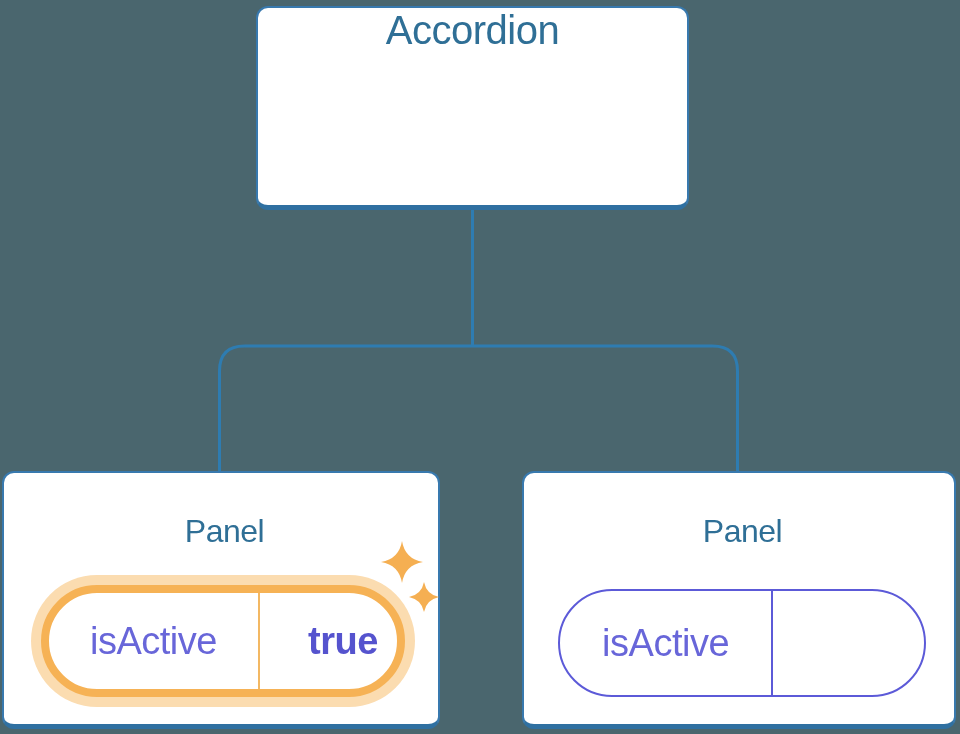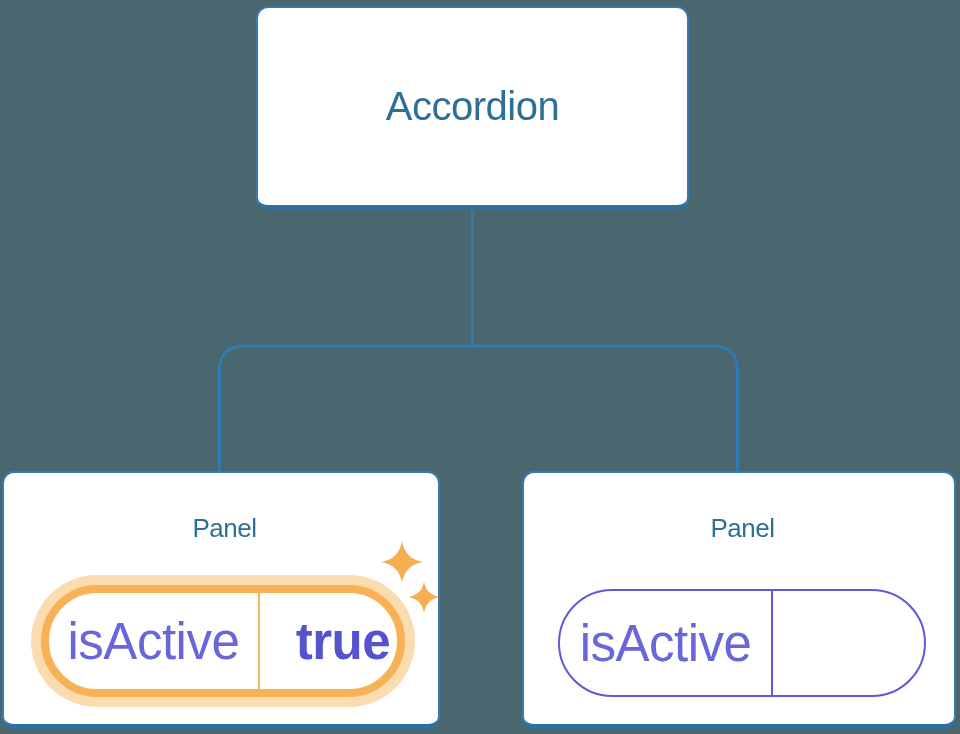--- a/index.html
+++ b/index.html
@@ -36,35 +36,35 @@
     position:absolute;
     box-sizing:border-box;
     background:var(--card-bg);
     border:2px solid var(--card-border);
     border-bottom:5px solid var(--card-border-bottom);
     border-radius:12px;
     z-index:1;
   }
   .card-accordion{
     left:256px;top:6px;width:433px;height:204px;
-    display:flex;align-items:center;justify-content:center;
+    display:flex;justify-content:center;
   }
   .node-label{
     color:var(--label-blue);
     font-size:40px;
     font-weight:500;
     letter-spacing:-0.5px;
   }
   .card-panel-left{left:2px;top:471px;width:438px;height:258px;}
   .card-panel-right{left:522px;top:471px;width:434px;height:258px;}
   .panel-title{
     position:absolute;left:7px;right:0;top:40px;
     text-align:center;
     color:var(--label-blue);
-    font-size:26px;
+    font-size:32px;
     font-weight:500;
     letter-spacing:-0.5px;
   }
   .pill{
     position:absolute;
     box-sizing:border-box;
     background:#fff;
     border-radius:999px;
     display:flex;
     align-items:stretch;
@@ -83,21 +83,21 @@
     overflow:hidden;
   }
   .pill-key{flex:0 0 60%;}
   .pill-val{flex:1 1 auto;}
   .pill-inactive .pill-key{flex:0 0 58%;}
   .pill-divider{flex:0 0 2px;}
   .pill-active .pill-divider{background:var(--orange-divider);}
   .pill-inactive .pill-divider{background:var(--purple-border);}
   .pill-text{
     color:var(--purple-text);
-    font-size:51px;
+    font-size:38px;
     font-weight:400;
     letter-spacing:-0.5px;
   }
   .pill-text-bold{
     color:var(--purple-text-bold);
     font-weight:700;
     margin-left:29px;
   }
   .sparkles{
     position:absolute;left:378px;top:538px;width:64px;height:78px;

